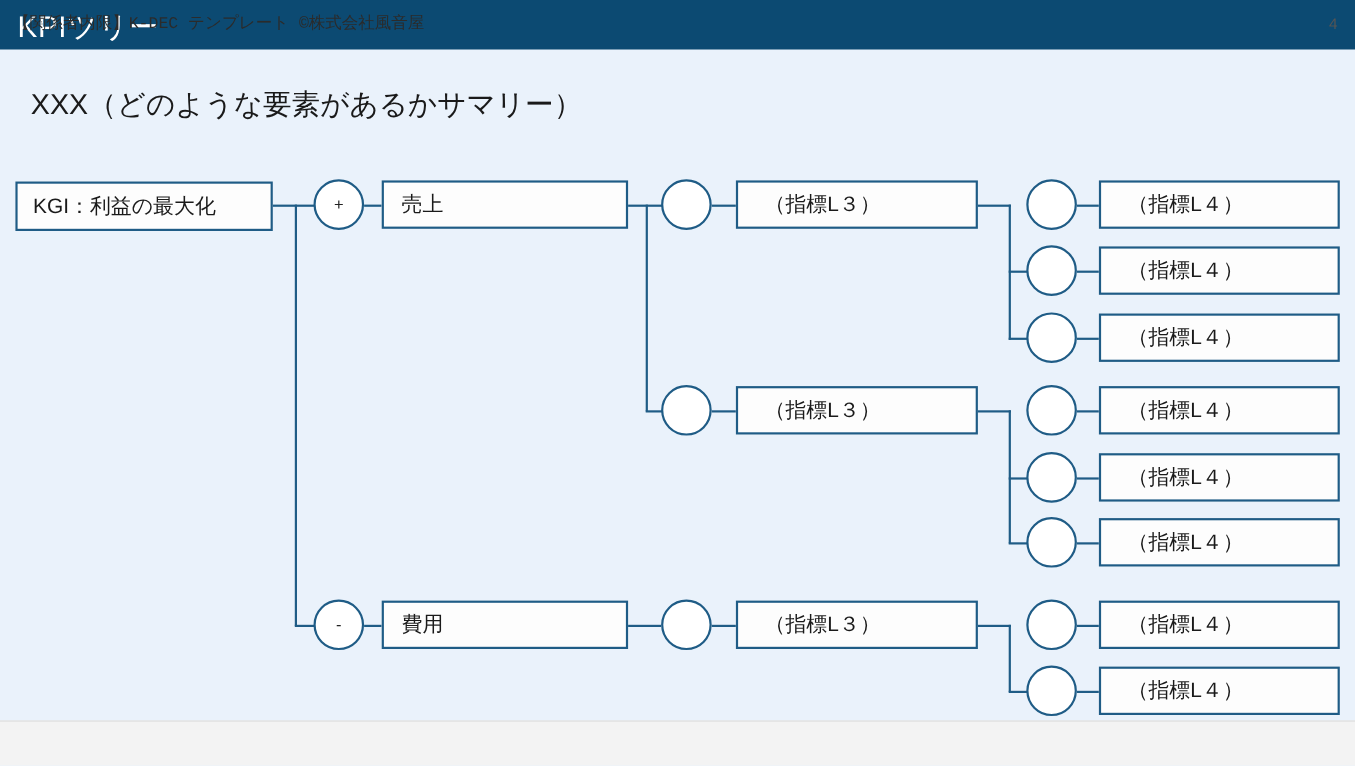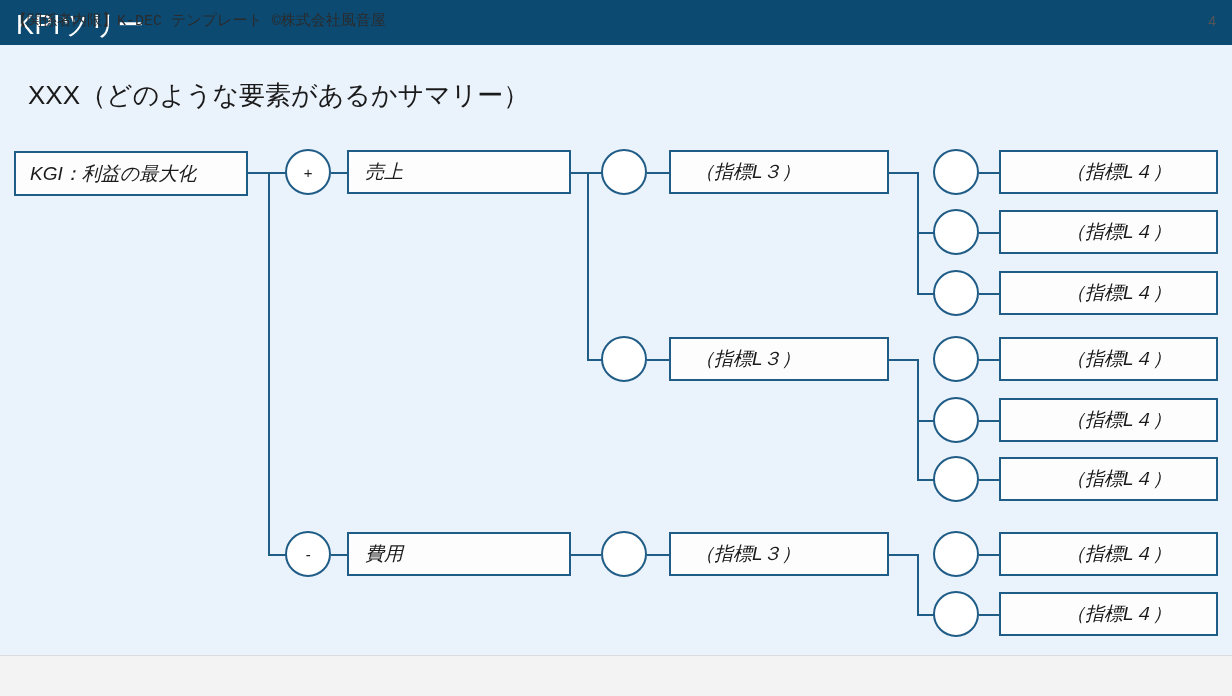--- a/index.html
+++ b/index.html
@@ -19,36 +19,36 @@
     font-size:27px;color:#ffffff;letter-spacing:.5px;
     white-space:nowrap;
   }
   
   #subtitle{
     position:absolute;left:28px;top:78px;
     font-size:26px;color:#1a1a1a;white-space:nowrap;
   }
   
   #tree-canvas{
-    position:absolute;left:0;top:45px;width:1232px;height:610px;font-style:italic;
+    position:absolute;left:0;top:59px;width:1232px;height:610px;
   }
   
   .node-box{
     position:absolute;background:#fdfdfd;
     border:2px solid #1f5c86;
     box-sizing:border-box;
     display:flex;align-items:center;
   }
   .node-box .node-label{
     font-size:19px;color:#1a1a1a;white-space:nowrap;
   }
   .kgi-box .node-label{padding-left:14px;}
   .l2-box  .node-label{padding-left:16px;}
   .l3-box  .node-label{padding-left:24px;}
-  .l4-box  .node-label{padding-left:24px;margin-left:41px;}
+  .l4-box  .node-label{padding-left:24px;}
 
   .node-circle{
     position:absolute;background:#ffffff;
     border:2px solid #1f5c86;
     border-radius:50%;
     box-sizing:border-box;
     display:flex;align-items:center;justify-content:center;
   }
   .node-circle .circle-label{
     font-size:15px;color:#222;line-height:1;

